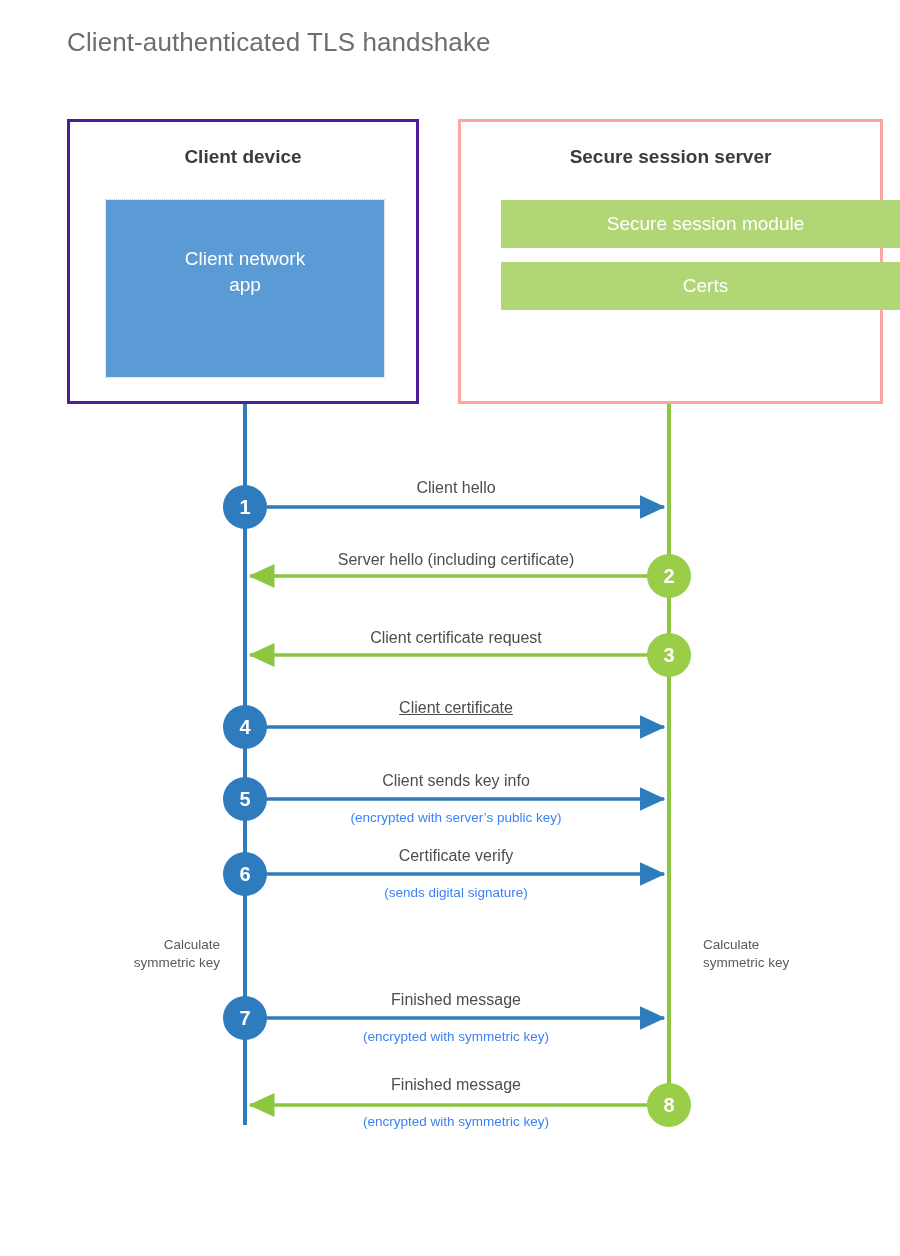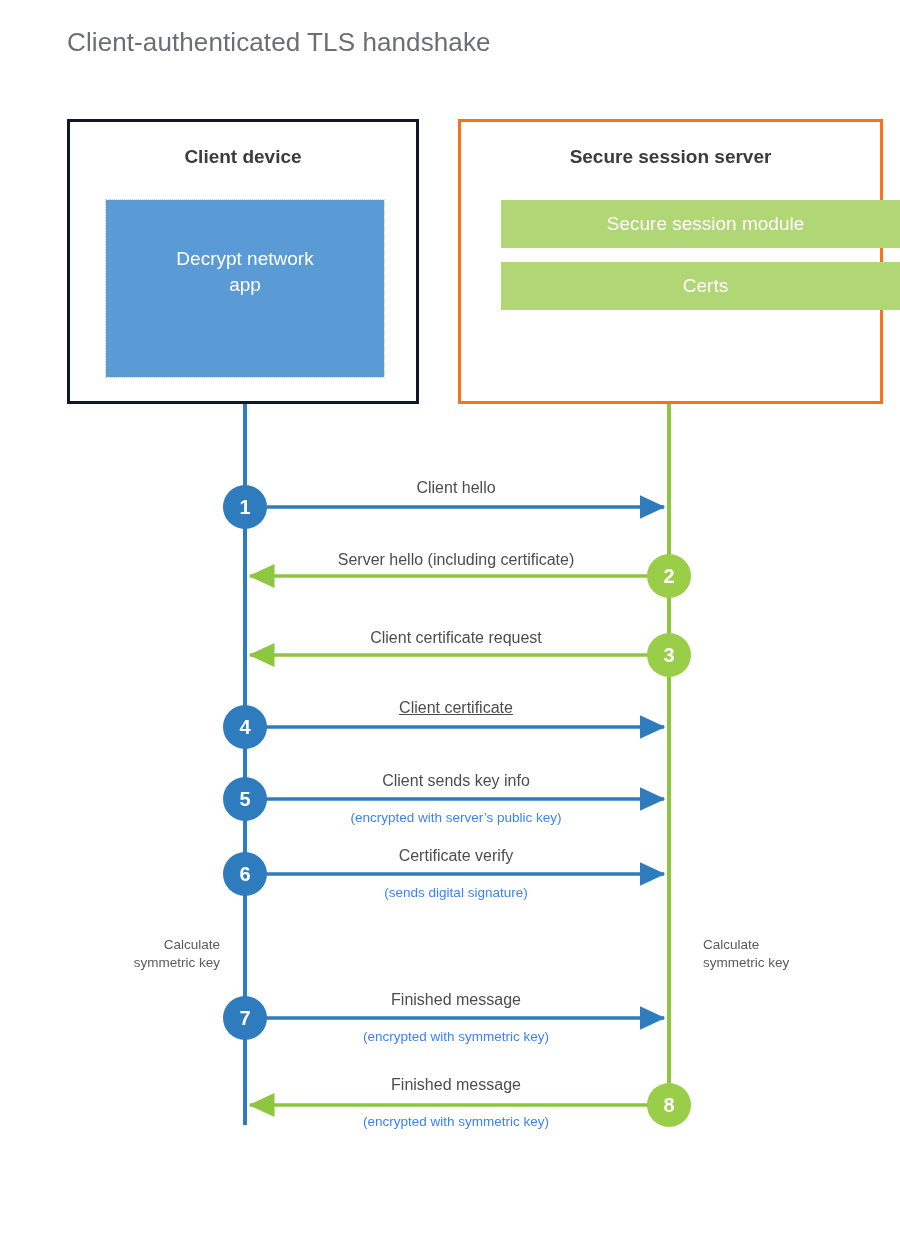--- a/index.html
+++ b/index.html
@@ -36,28 +36,28 @@
   .actor-box {
     position: absolute;
     background: #ffffff;
     box-sizing: border-box;
   }
   #client-box {
     left: 39px;
     top: 119px;
     width: 352px;
     height: 285px;
-    border: 3px solid #0f172a;
+    border: 3px solid #4c1d95;
   }
   #server-box {
     left: 430px;
     top: 119px;
     width: 425px;
     height: 285px;
-    border: 3px solid #f97316;
+    border: 3px solid #fca5a5;
   }
   .actor-title {
     position: absolute;
     left: 0;
     width: 100%;
     top: 24px;
     text-align: center;
     font-size: 19px;
     font-weight: bold;
     color: #3b3b3b;
@@ -155,21 +155,21 @@
 </head>
 <body>
 
 <div id="diagram-root">
 
   <div id="page-title">Client-authenticated TLS handshake</div>
 
   <div class="actor-box" id="client-box">
     <div class="actor-title">Client device</div>
     <div id="client-app">
-      <div class="app-label" style="white-space: pre-line;">Decrypt network
+      <div class="app-label" style="white-space: pre-line;">Client network
 app</div>
     </div>
   </div>
 
   <div class="actor-box" id="server-box">
     <div class="actor-title">Secure session server</div>
     <div class="server-bar" id="server-bar-0">Secure session module</div>
     <div class="server-bar" id="server-bar-1">Certs</div>
   </div>
 

